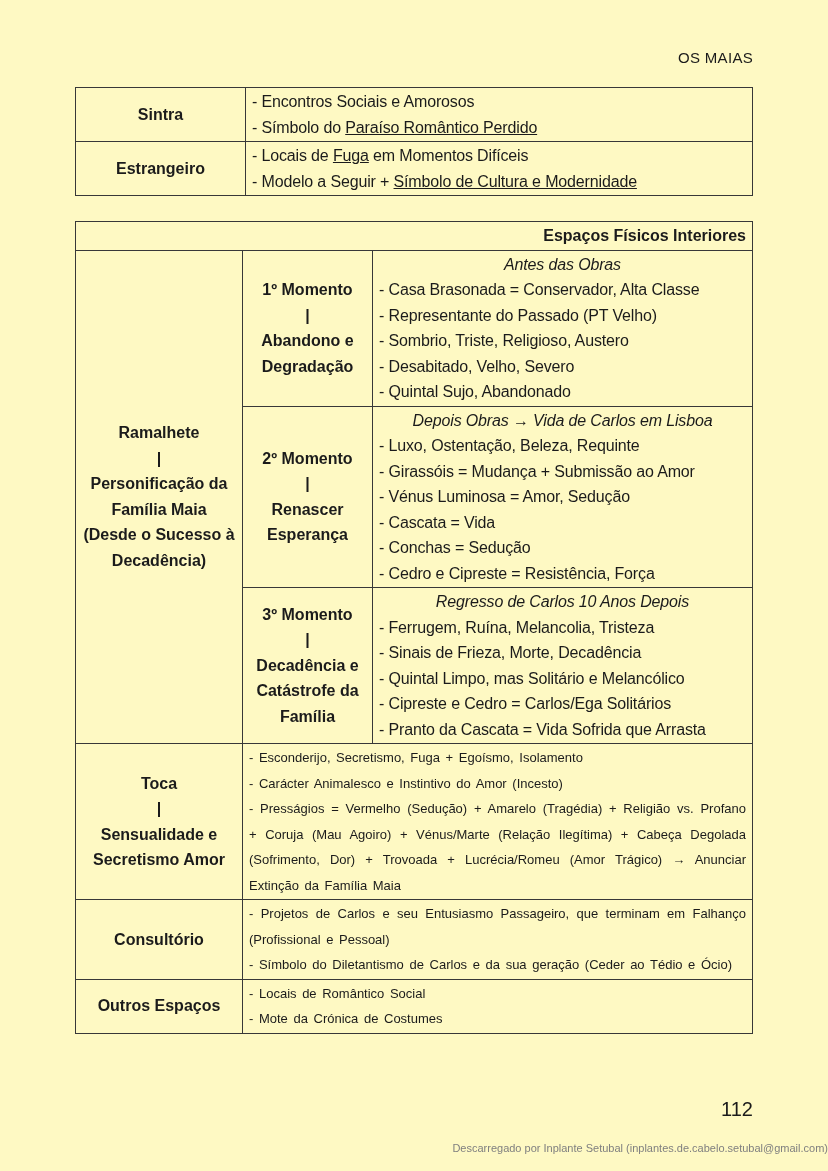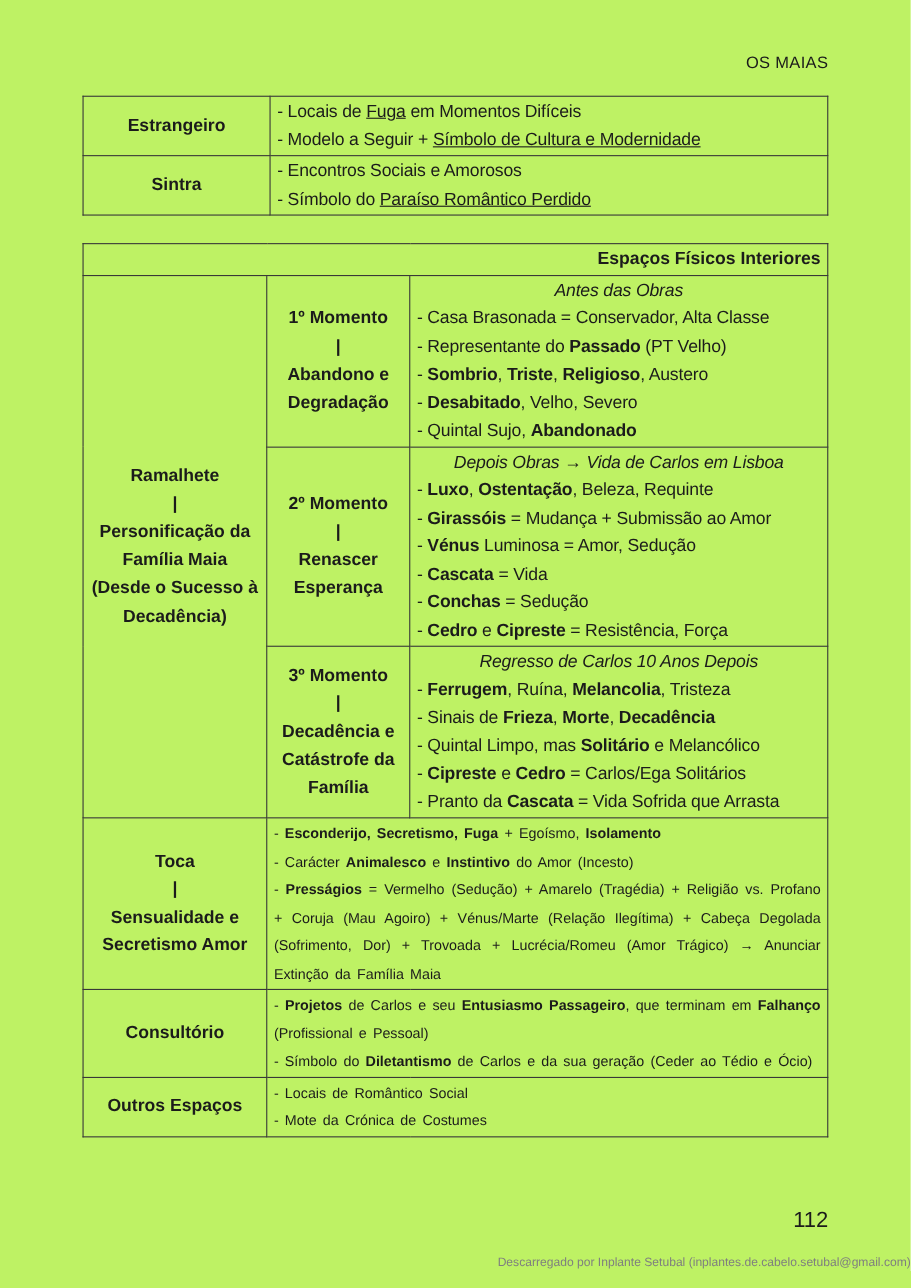--- a/index.html
+++ b/index.html
@@ -7,21 +7,21 @@
     --border:#383838;
     --muted:#7f7f7f;
   }
   *{box-sizing:border-box;}
   html,body{margin:0;padding:0;background:#ffffff;}
   body{
     width:828px;height:1171px;
     font-family:"Liberation Sans",sans-serif;
     color:var(--text);
   }
-  .page{position:relative;width:828px;height:1171px;background:#bef264;overflow:hidden;}
+  .page{position:relative;width:828px;height:1171px;background:#fef9c3;overflow:hidden;}
 
   .doc-header{
     position:absolute;top:49px;right:75px;
     font-size:15px;letter-spacing:.3px;color:var(--text);
   }
 
   table.t{
     position:absolute;left:75px;width:678px;
     border-collapse:collapse;table-layout:fixed;
   }
@@ -43,21 +43,21 @@
   }
   td.content{
     font-size:16px;line-height:25.5px;
     padding:1px 6px;letter-spacing:-0.15px;
     vertical-align:middle;
   }
   td.content.wide{font-size:13px;letter-spacing:0;word-spacing:2px;}
   .tline{text-align:left;}
   .a-c{text-align:center;}
   .a-j{text-align:justify;}
-  .b{font-weight:bold;}
+  .b{font-weight:normal;}
   .u{text-decoration:underline;}
   .i{font-style:italic;margin-top:24px;}
 
   .page-number{
     position:absolute;top:1098px;right:75px;
     font-size:20px;color:var(--text);
   }
   .download-note{
     position:absolute;top:1142px;left:0;width:828px;
     text-align:right;font-size:11px;color:var(--muted);
@@ -73,34 +73,34 @@
   </div>
 
   <table class="t t1">
     <colgroup>
         <col style="width:170px">
         <col>
       </colgroup>
     <tbody>
       <tr>
         <td class="label">
+          <div>Sintra</div>
+        </td>
+        <td class="content">
+            <div class="tline"><span>- Encontros Sociais e Amorosos</span></div>
+            <div class="tline"><span>- Símbolo do </span><span class="u">Paraíso Romântico Perdido</span></div>
+          </td>
+      </tr>
+      <tr>
+        <td class="label">
           <div>Estrangeiro</div>
         </td>
         <td class="content">
             <div class="tline"><span>- Locais de </span><span class="u">Fuga</span><span> em Momentos Difíceis</span></div>
             <div class="tline"><span>- Modelo a Seguir + </span><span class="u">Símbolo de Cultura e Modernidade</span></div>
-          </td>
-      </tr>
-      <tr>
-        <td class="label">
-          <div>Sintra</div>
-        </td>
-        <td class="content">
-            <div class="tline"><span>- Encontros Sociais e Amorosos</span></div>
-            <div class="tline"><span>- Símbolo do </span><span class="u">Paraíso Romântico Perdido</span></div>
           </td>
       </tr>
     </tbody>
   </table>
 
   <table class="t t2">
     <colgroup>
         <col style="width:167px">
         <col style="width:130px">
         <col>

